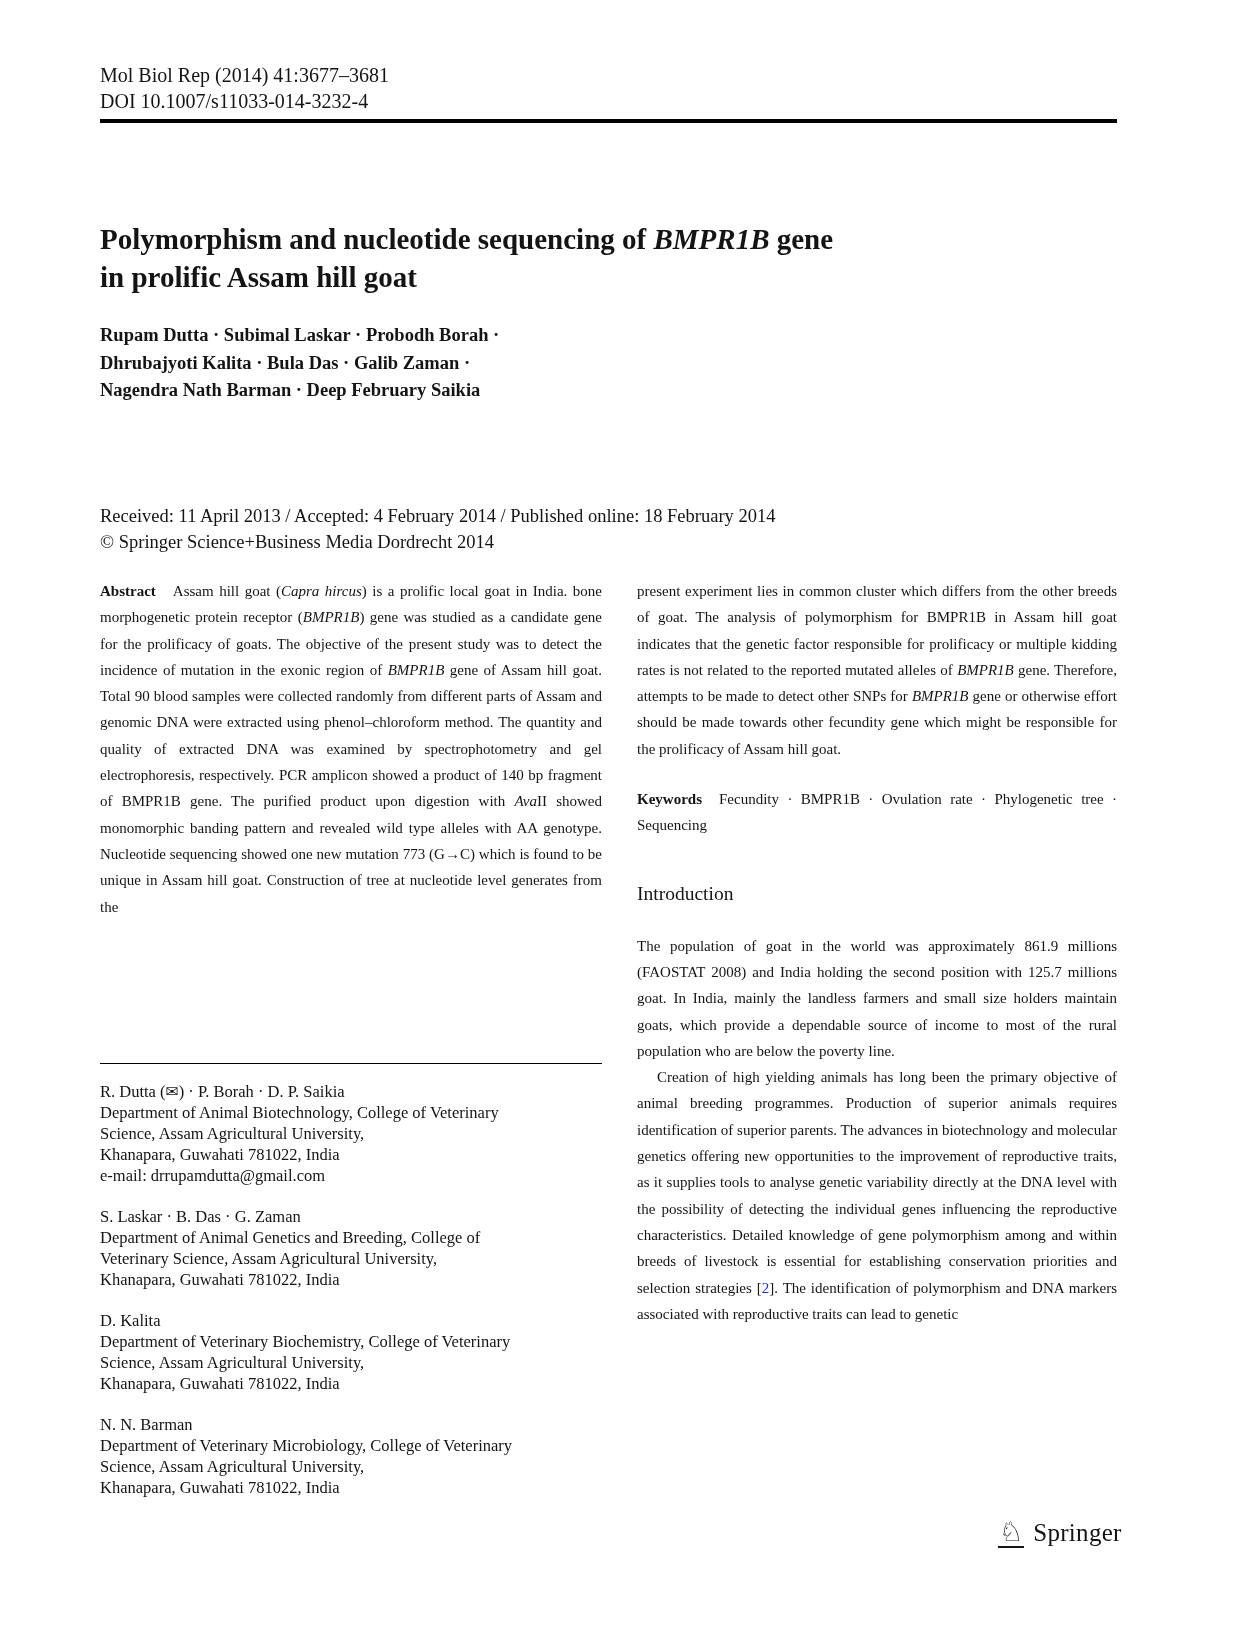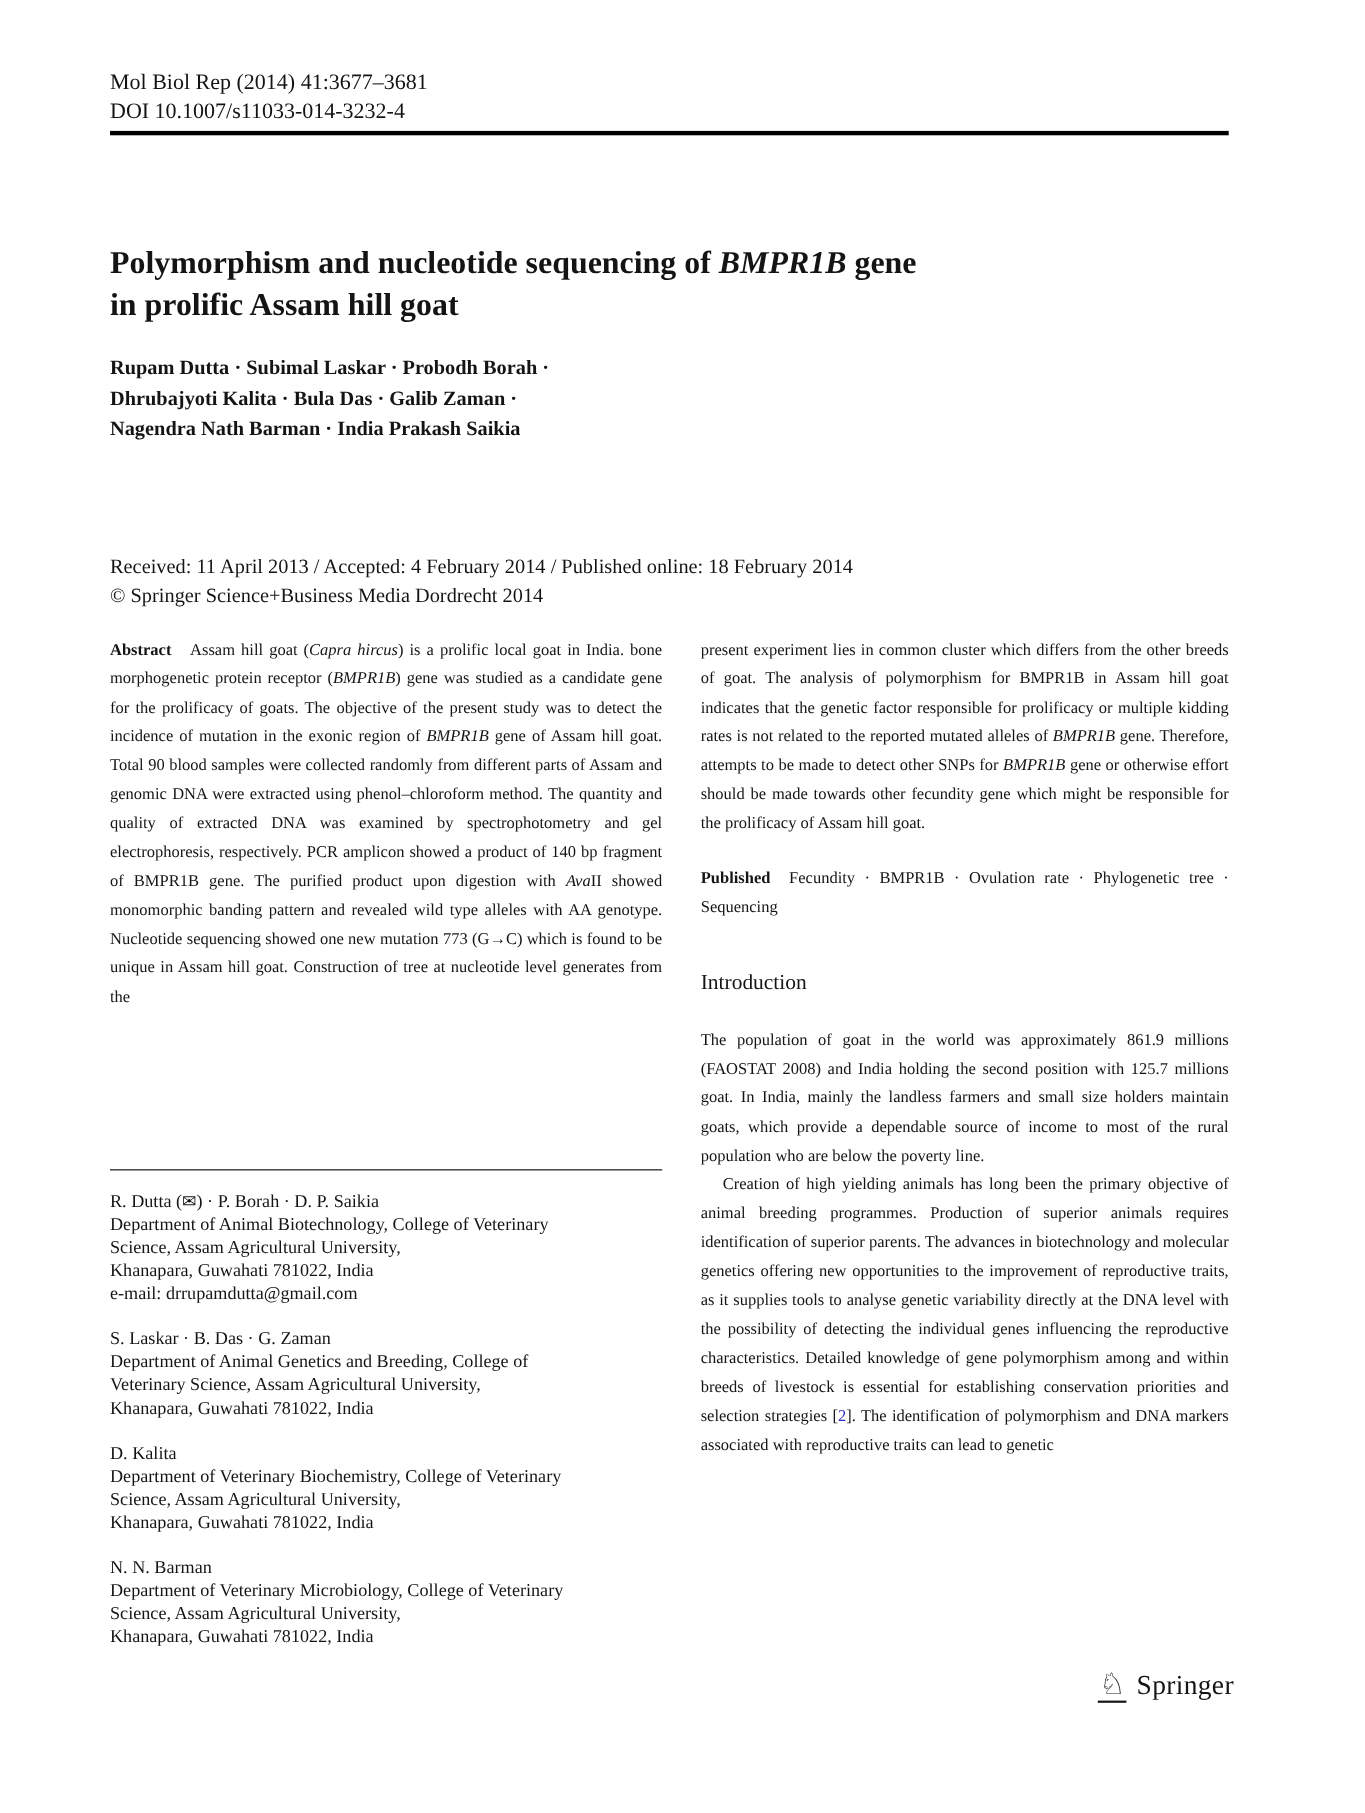--- a/index.html
+++ b/index.html
@@ -60,21 +60,21 @@
     <div>DOI 10.1007/s11033-014-3232-4</div>
   </div>
 
   <div class="header-rule"></div>
 
   <h1 class="article-title">Polymorphism and nucleotide sequencing of <i>BMPR1B</i> gene
 in prolific Assam hill goat</h1>
 
   <div class="author-list">Rupam Dutta · Subimal Laskar · Probodh Borah ·
 Dhrubajyoti Kalita · Bula Das · Galib Zaman ·
-Nagendra Nath Barman · India Prakash Saikia</div>
+Nagendra Nath Barman · Deep February Saikia</div>
 
   <div class="dates-block">Received: 11 April 2013 / Accepted: 4 February 2014 / Published online: 18 February 2014
 © Springer Science+Business Media Dordrecht 2014</div>
 
   <section class="col-left">
     <p class="body-text"><b class="section-label">Abstract</b><span>Assam hill goat (<i>Capra hircus</i>) is a prolific local goat in India. bone morphogenetic protein receptor (<i>BMPR1B</i>) gene was studied as a candidate gene for the prolificacy of goats. The objective of the present study was to detect the incidence of mutation in the exonic region of <i>BMPR1B</i> gene of Assam hill goat. Total 90 blood samples were collected randomly from different parts of Assam and genomic DNA were extracted using phenol–chloroform method. The quantity and quality of extracted DNA was examined by spectrophotometry and gel electrophoresis, respectively. PCR amplicon showed a product of 140 bp fragment of BMPR1B gene. The purified product upon digestion with <i>Ava</i>II showed monomorphic banding pattern and revealed wild type alleles with AA genotype. Nucleotide sequencing showed one new mutation 773 (G→C) which is found to be unique in Assam hill goat. Construction of tree at nucleotide level generates from the</span></p>
   </section>
 
   <aside class="footnote">
     <div class="fn-group">R. Dutta (<span class="inline-icon">✉</span>) · P. Borah · D. P. Saikia
@@ -92,21 +92,21 @@
 Khanapara, Guwahati 781022, India</div>
     <div class="fn-group">N. N. Barman
 Department of Veterinary Microbiology, College of Veterinary
 Science, Assam Agricultural University,
 Khanapara, Guwahati 781022, India</div>
   </aside>
 
   <section class="col-right">
     <p class="body-text">present experiment lies in common cluster which differs from the other breeds of goat. The analysis of polymorphism for BMPR1B in Assam hill goat indicates that the genetic factor responsible for prolificacy or multiple kidding rates is not related to the reported mutated alleles of <i>BMPR1B</i> gene. Therefore, attempts to be made to detect other SNPs for <i>BMPR1B</i> gene or otherwise effort should be made towards other fecundity gene which might be responsible for the prolificacy of Assam hill goat.</p>
 
-    <p class="body-text keywords-para"><b class="section-label">Published</b><span>Fecundity · BMPR1B · Ovulation rate · Phylogenetic tree · Sequencing</span></p>
+    <p class="body-text keywords-para"><b class="section-label">Keywords</b><span>Fecundity · BMPR1B · Ovulation rate · Phylogenetic tree · Sequencing</span></p>
 
     <h2 class="section-heading">Introduction</h2>
 
     <p class="body-text intro-para-1">The population of goat in the world was approximately 861.9 millions (FAOSTAT 2008) and India holding the second position with 125.7 millions goat. In India, mainly the landless farmers and small size holders maintain goats, which provide a dependable source of income to most of the rural population who are below the poverty line.</p>
 
     <p class="body-text intro-para-2">
         <span class="first-indent">Creation of high yielding animals has long been the primary objective of animal breeding programmes. Production of superior animals requires identification of superior parents. The advances in biotechnology and molecular genetics offering new opportunities to the improvement of reproductive traits, as it supplies tools to analyse genetic variability directly at the DNA level with the possibility of detecting the individual genes influencing the reproductive characteristics. Detailed knowledge of gene polymorphism among and within breeds of livestock is essential for establishing conservation priorities and selection strategies [<span class="cite">2</span>]. The identification of polymorphism and DNA markers associated with reproductive traits can lead to genetic</span>
       </p>
   </section>
 

